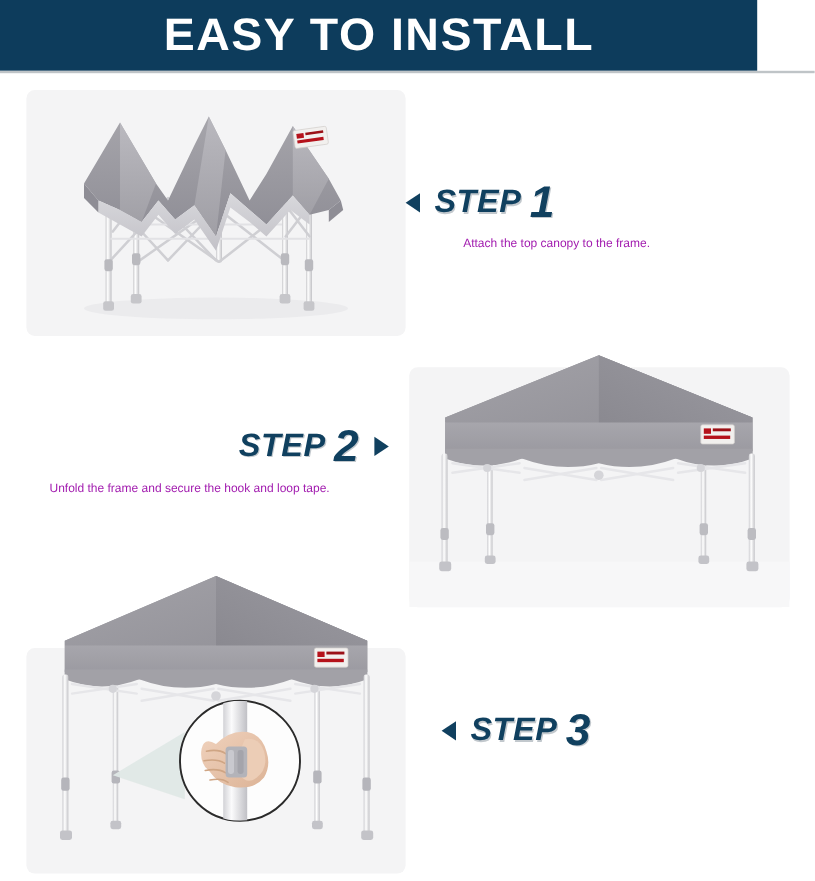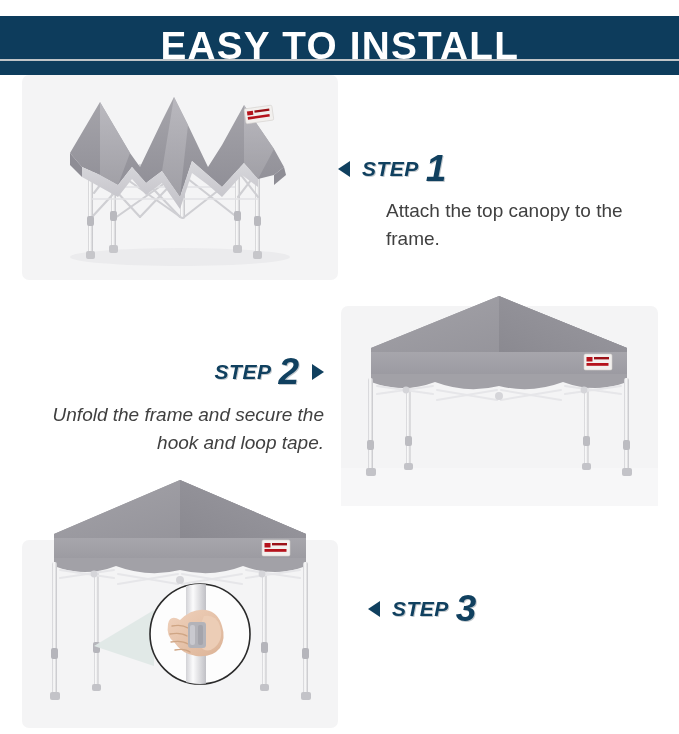--- a/index.html
+++ b/index.html
@@ -13,22 +13,22 @@
     position: relative;
     overflow: hidden;
     font-family: "Liberation Sans", sans-serif;
     -webkit-font-smoothing: antialiased;
   }
 
   
   .banner {
     position: absolute;
     left: 0;
-    top: 16px;
-    width: 679px;
+    top: 0;
+    width: 631px;
     height: 59px;
     background: #0d3c5c;
     display: flex;
     align-items: center;
     justify-content: center;
   }
   .banner-title {
     color: #ffffff;
     font-size: 38px;
     font-weight: bold;
@@ -61,21 +61,21 @@
   .step-block {
     position: absolute;
   }
   .step-head {
     display: flex;
     align-items: center;
     color: #10405f;
     white-space: nowrap;
   }
   .step-word {
-    font-size: 21px;
+    font-size: 27px;
     font-weight: bold;
     font-style: italic;
     letter-spacing: 0.5px;
     color: #10405f;
     text-shadow: 1px 1px 0 rgba(10,35,55,.25);
   }
   .step-num {
     font-size: 37px;
     font-weight: bold;
     font-style: italic;
@@ -92,22 +92,22 @@
   }
   .tri-left {
     border-right: 12px solid #10405f;
     margin-right: 12px;
   }
   .tri-right {
     border-left: 12px solid #10405f;
     margin-left: 13px;
   }
   .step-desc {
-    font-size: 19px;
-    color: #404040;
+    font-size: 10px;
+    color: #a21caf;
     line-height: 1.45;
     font-family: "Liberation Sans", sans-serif;
   }
   .align-right { text-align: right; }
 
   
   svg { display: block; }
 </style>
 </head>
 <body>
@@ -207,21 +207,21 @@
   </div>
   <div class="step-desc" style="margin-top:12px; margin-left:48px; width:270px;">Attach the top canopy to the frame.</div>
 </div>
 
 <div class="step-block align-right" style="left:14px; top:355px; width:310px;">
   <div class="step-head" style="justify-content:flex-end;">
     <span class="step-word">STEP</span>
     <span class="step-num">2</span>
     <span class="tri tri-right"></span>
   </div>
-  <div class="step-desc" style="margin-top:13px; text-align:right; margin-left:22px; width:288px;font-style:italic;">Unfold the frame and secure the hook and loop tape.</div>
+  <div class="step-desc" style="margin-top:13px; text-align:center; width:288px;">Unfold the frame and secure the hook and loop tape.</div>
 </div>
 
 <div class="panel" style="left:341px; top:306px; width:317px; height:200px;"></div>
 
 <div class="photo-stage" style="left:341px; top:290px; width:317px; height:216px;">
   <svg width="317" height="216" viewBox="0 0 317 216">
     <defs>
       <linearGradient id="roof2L" x1="0" y1="0" x2="1" y2="1">
         <stop offset="0%" stop-color="#a3a2a8"></stop>
         <stop offset="100%" stop-color="#8d8c93"></stop>

